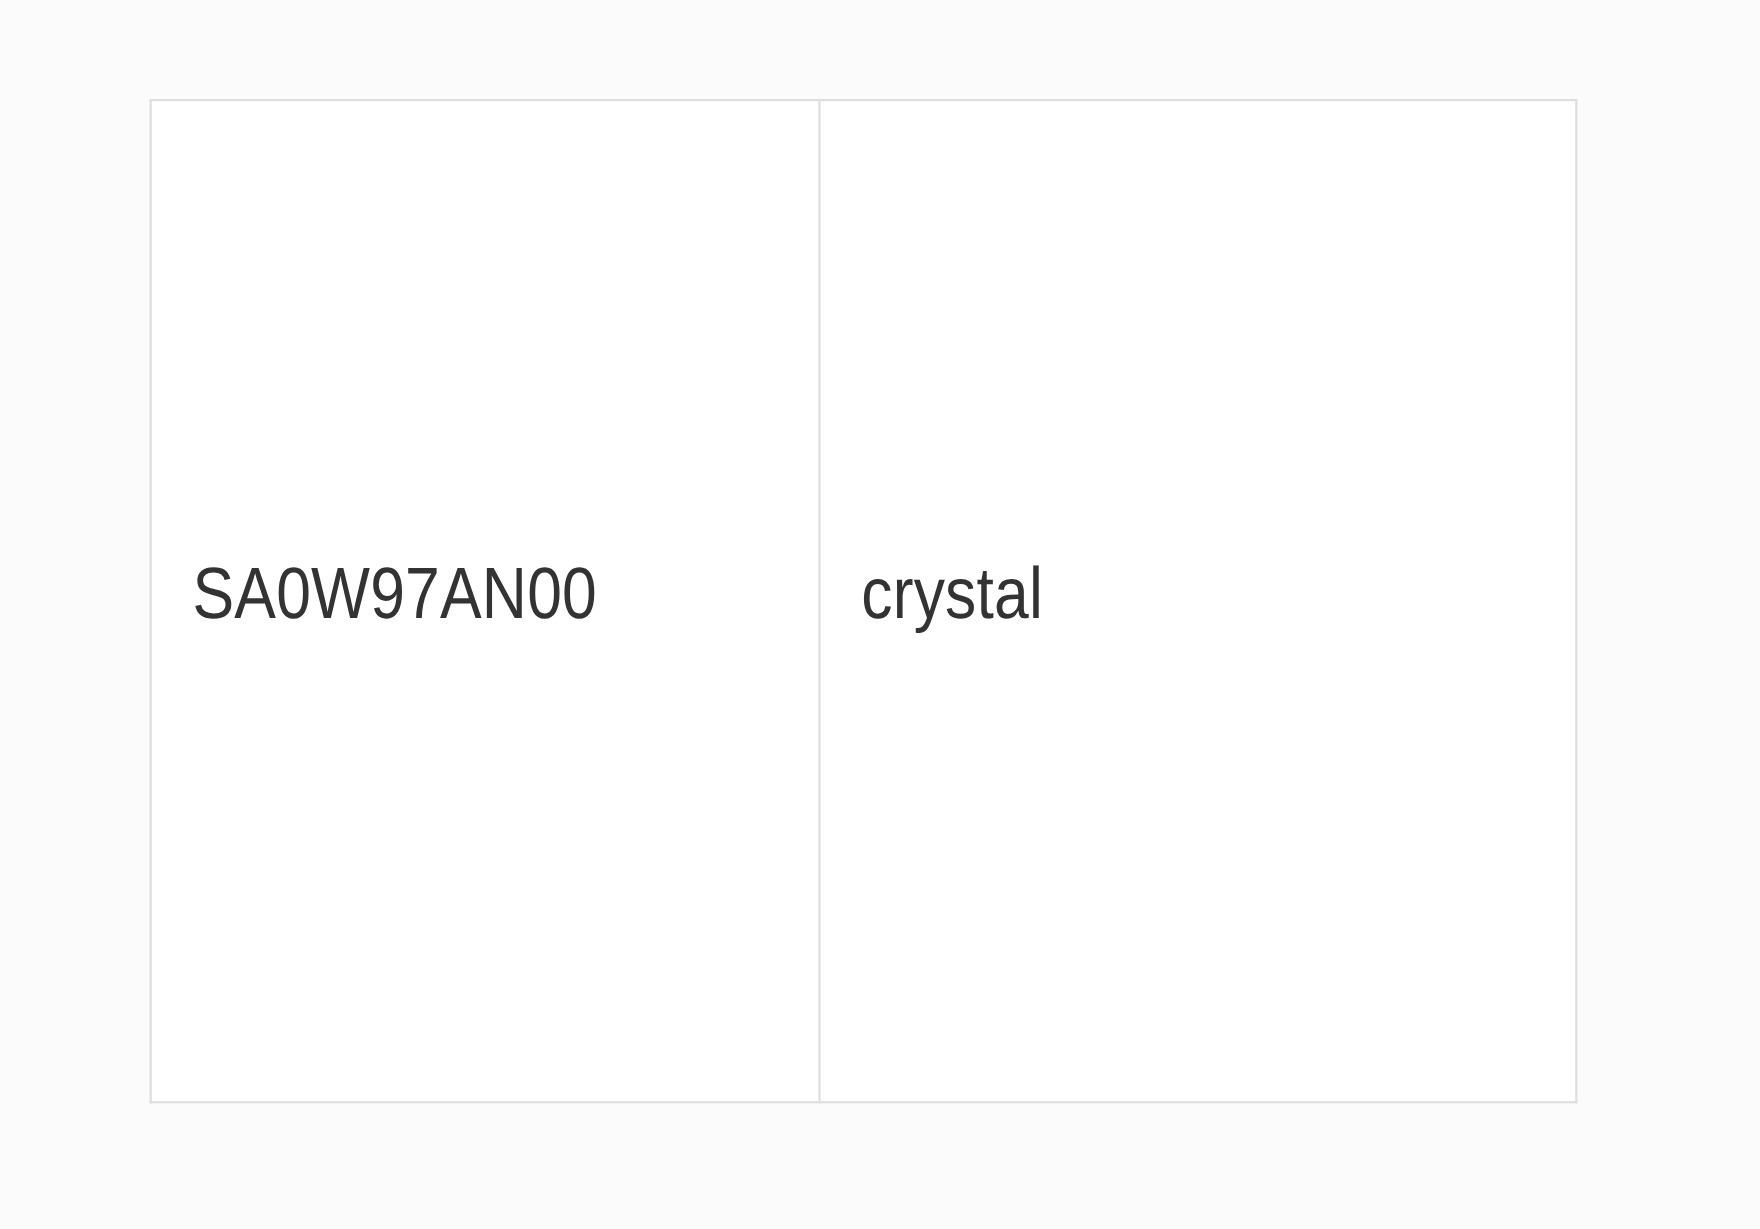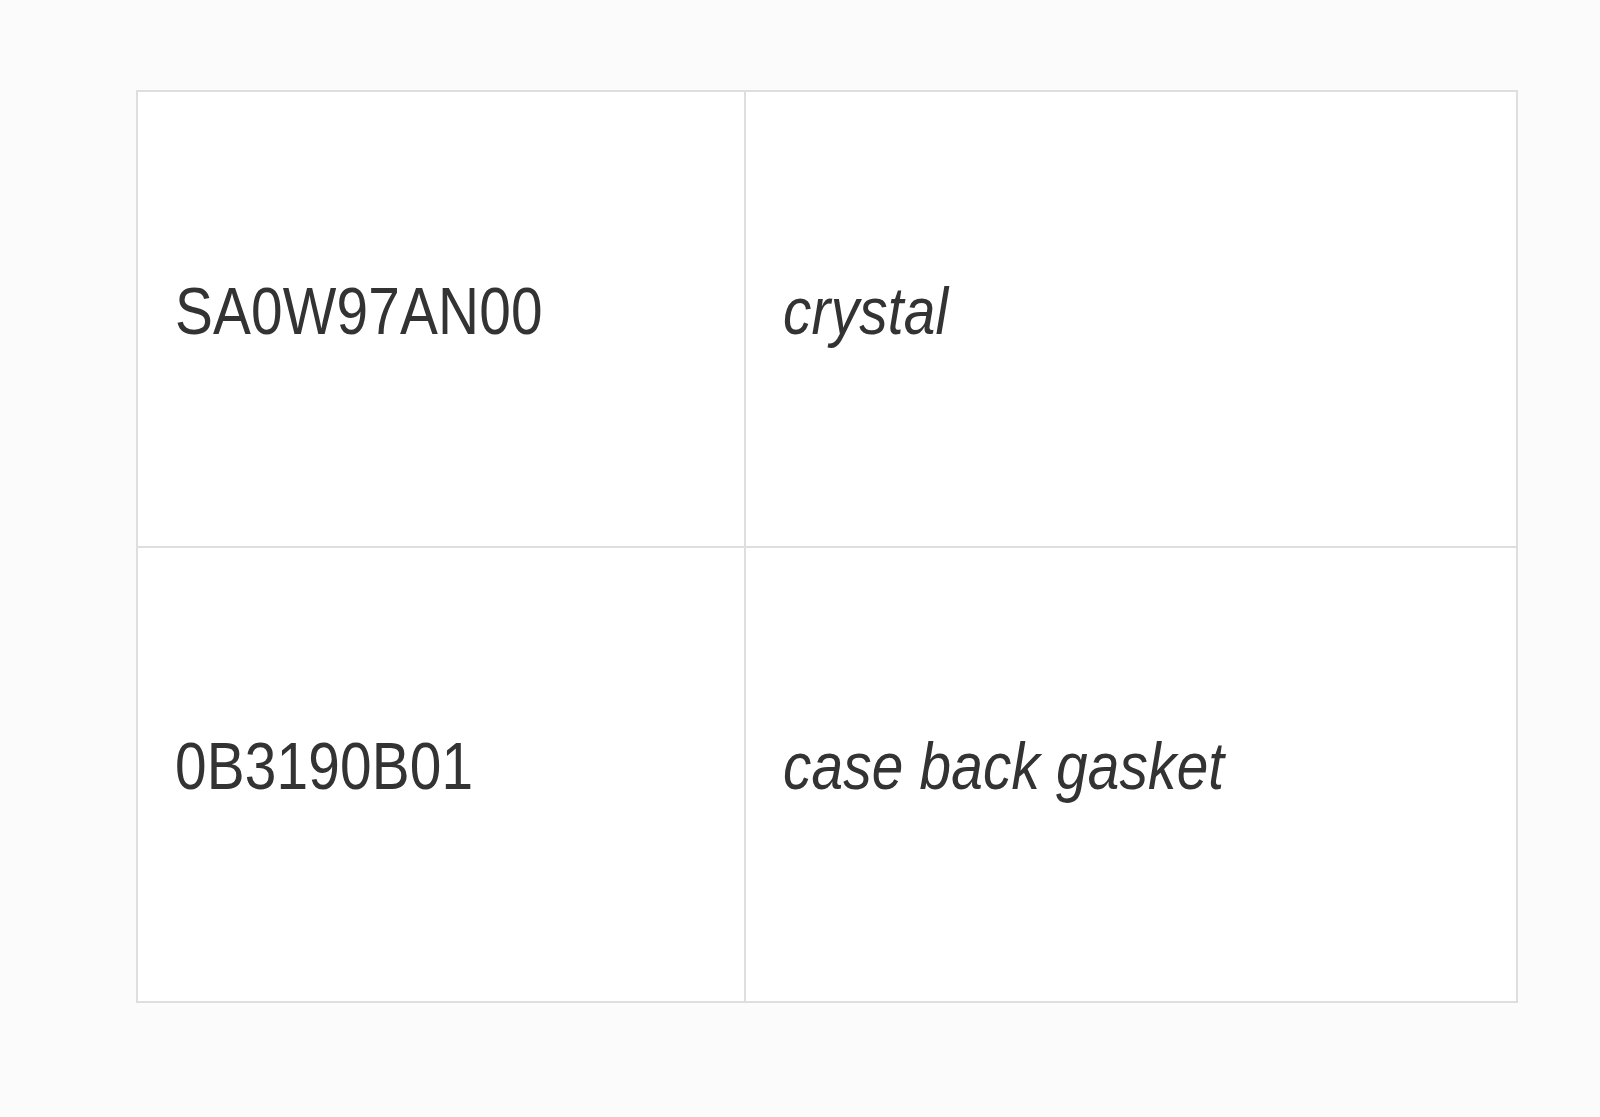--- a/index.html
+++ b/index.html
@@ -41,21 +41,21 @@
     border: 2px solid #dedede;
     background: #ffffff;
     padding: 0 0 16px 37px;
     vertical-align: middle;
     box-sizing: border-box;
     overflow: hidden;
     white-space: nowrap;
   }
 
   .col-code  { width: 608px; }
-  .col-desc  { width: 772px; font-style: italic; }
+  .col-desc  { width: 688px; }
 
   .cell-text {
     display: inline-block;
     font-family: "Liberation Sans", sans-serif;
     font-size: 66px;
     line-height: 1;
     color: #333333;
     letter-spacing: 0.2px;
     transform: scaleX(0.86);
     transform-origin: left center;
@@ -75,25 +75,17 @@
           <span class="cell-text">SA0W97AN00</span>
         </td>
         <td class="col-desc">
           <span class="cell-text">crystal</span>
         </td>
       </tr>
 
 
 
 
-      <tr>
-        <td class="col-code">
-          <span class="cell-text">0B3190B01</span>
-        </td>
-        <td class="col-desc">
-          <span class="cell-text">case back gasket</span>
-        </td>
-      </tr>
 
     </tbody>
   </table>
 
 </div>
 
 </body></html>

